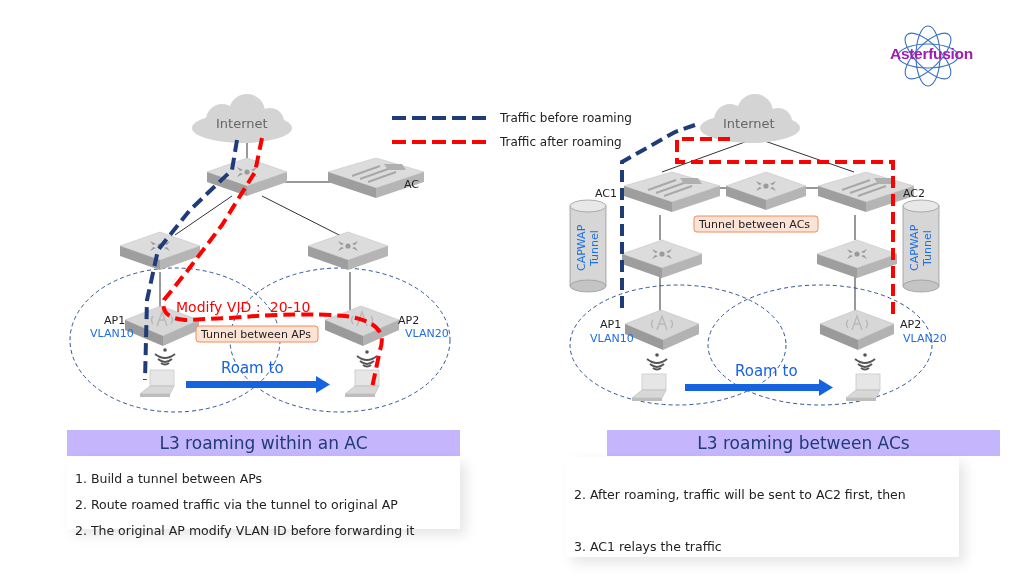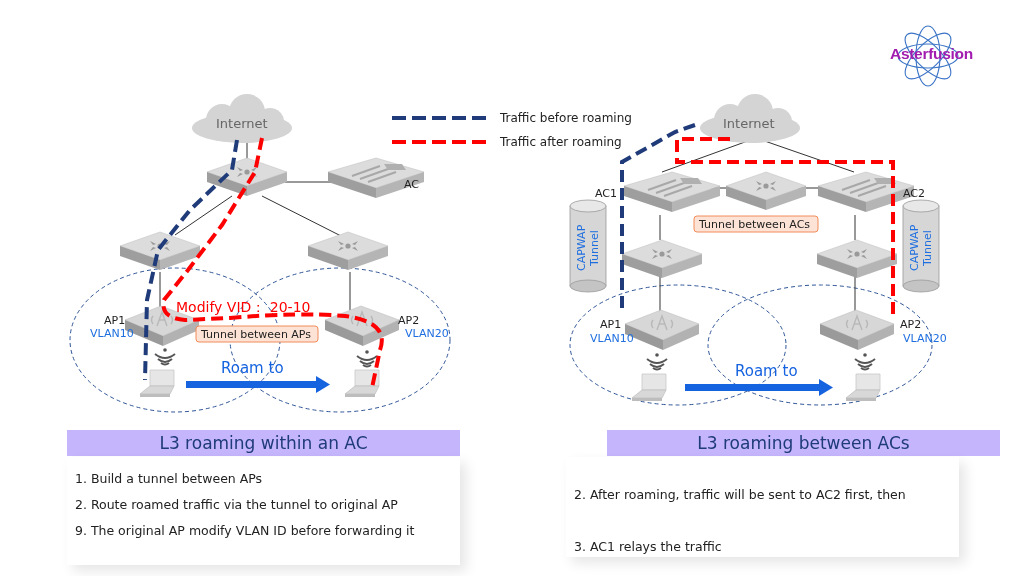--- a/index.html
+++ b/index.html
@@ -214,23 +214,23 @@
 
     <path d="M695,125 L675,132 L622,162 L622,310" fill="none" stroke="#1f3b79" stroke-width="4" stroke-dasharray="12,6"></path>
 
     <path d="M730,139 L677,139 L677,162 L893,162 L893,315" fill="none" stroke="#ff0000" stroke-width="4" stroke-dasharray="12,6"></path>
   </g>
 </svg>
 
 <div class="logo-text">Asterfusion</div>
 
 <div class="panel-title" style="left:67px; top:430px; width:393px;">L3 roaming within an AC</div>
-<div class="panel-body" style="left:67px; top:457px; width:393px; height:108px;">
+<div class="panel-body" style="left:67px; top:457px; width:393px; height:72px;">
   <div class="line" style="top:14px;">1. Build a tunnel between APs</div>
   <div class="line" style="top:40px;">2. Route roamed traffic via the tunnel to original AP</div>
-  <div class="line" style="top:66px;">9. The original AP modify VLAN ID before forwarding it</div>
+  <div class="line" style="top:66px;">2. The original AP modify VLAN ID before forwarding it</div>
 </div>
 
 <div class="panel-title" style="left:566px; top:430px; width:393px;margin-left:41px;">L3 roaming between ACs</div>
 <div class="panel-body" style="left:566px; top:457px; width:393px; height:100px;">
   <div class="line" style="top:30px;">2. After roaming, traffic will be sent to AC2 first, then</div>
   <div class="line" style="top:82px;">3. AC1 relays the traffic</div>
 </div>
 
 </body></html>

